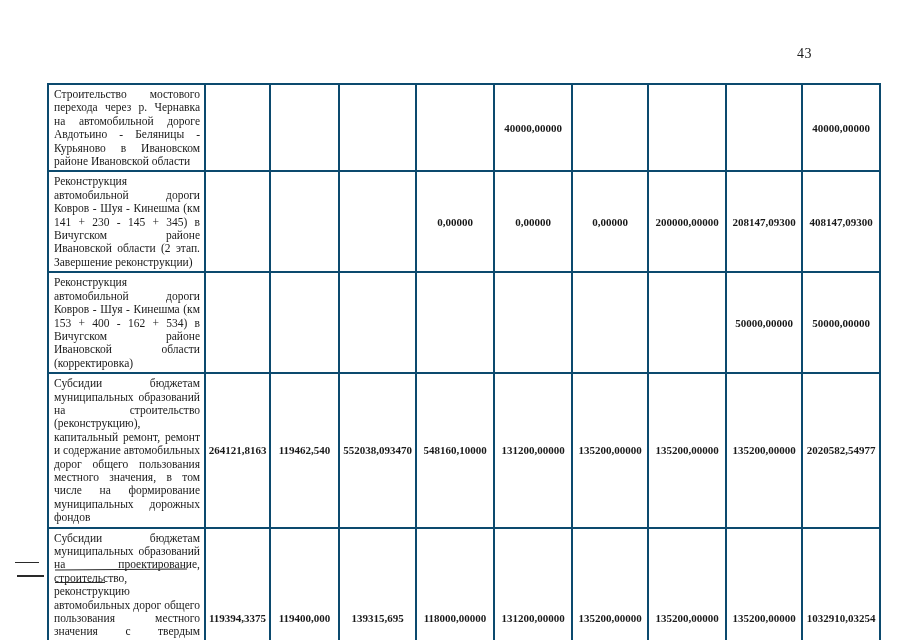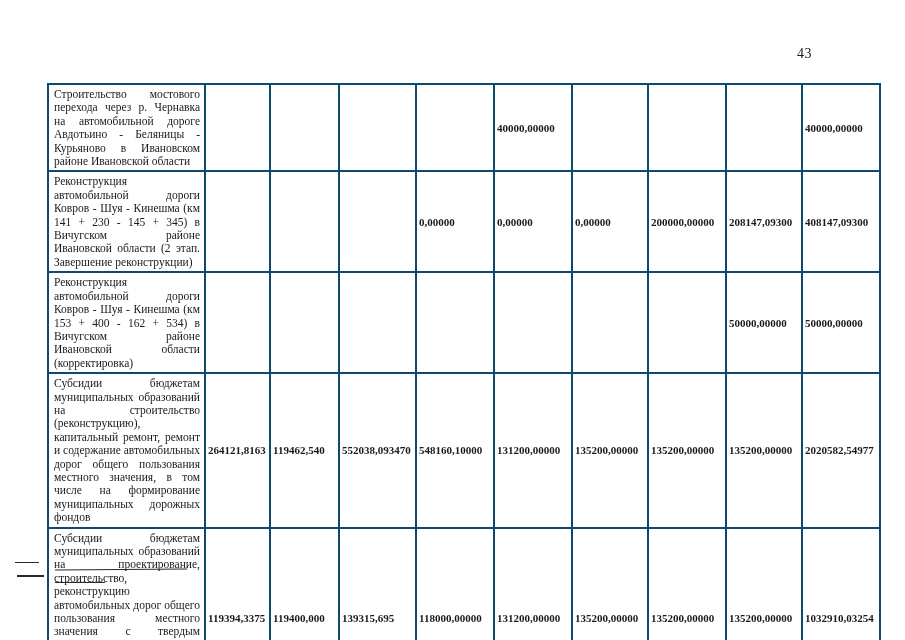--- a/index.html
+++ b/index.html
@@ -31,20 +31,21 @@
   }
   .doc-table td.label-cell {
     vertical-align:top;
     padding:3px 4px 2px 5px;
     font-size:11.5px;
     line-height:13.4px;
     text-align:justify;
     text-justify:inter-word;
   }
   .doc-table td.num-cell {
+    text-align:center;
     font-weight:bold;
     font-size:11px;
     padding:0 2px;
     white-space:nowrap;
   }
   tr.r1 { height:84px; }
   tr.r2 { height:83px; }
   tr.r3 { height:80px;margin-top:15px; }
   tr.r4 { height:140px; }
   tr.r5 { height:153px; }

